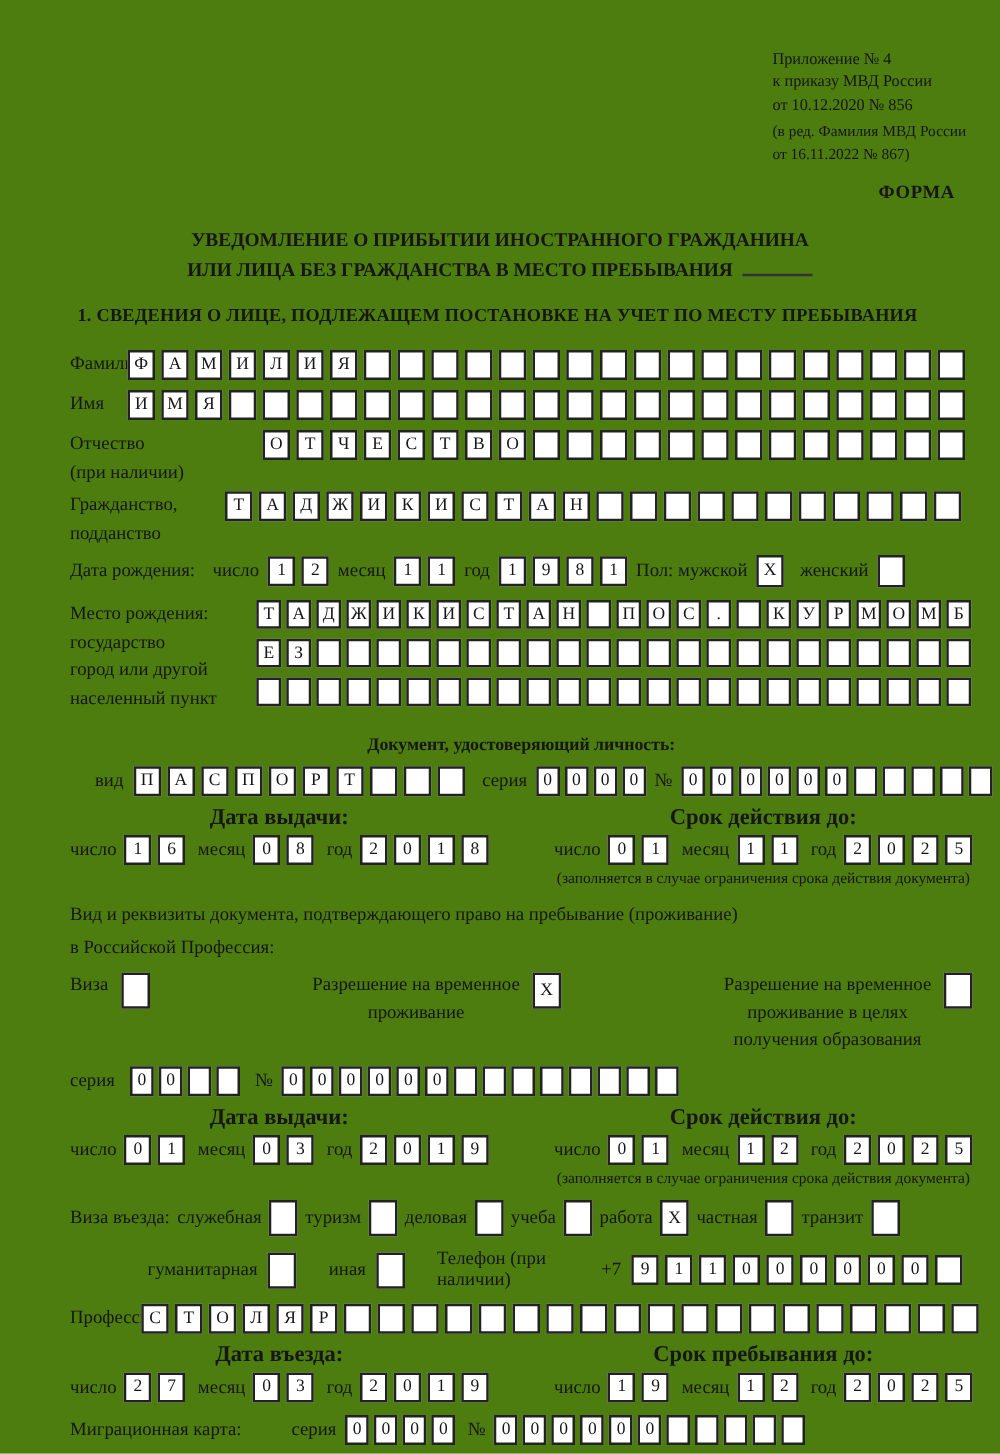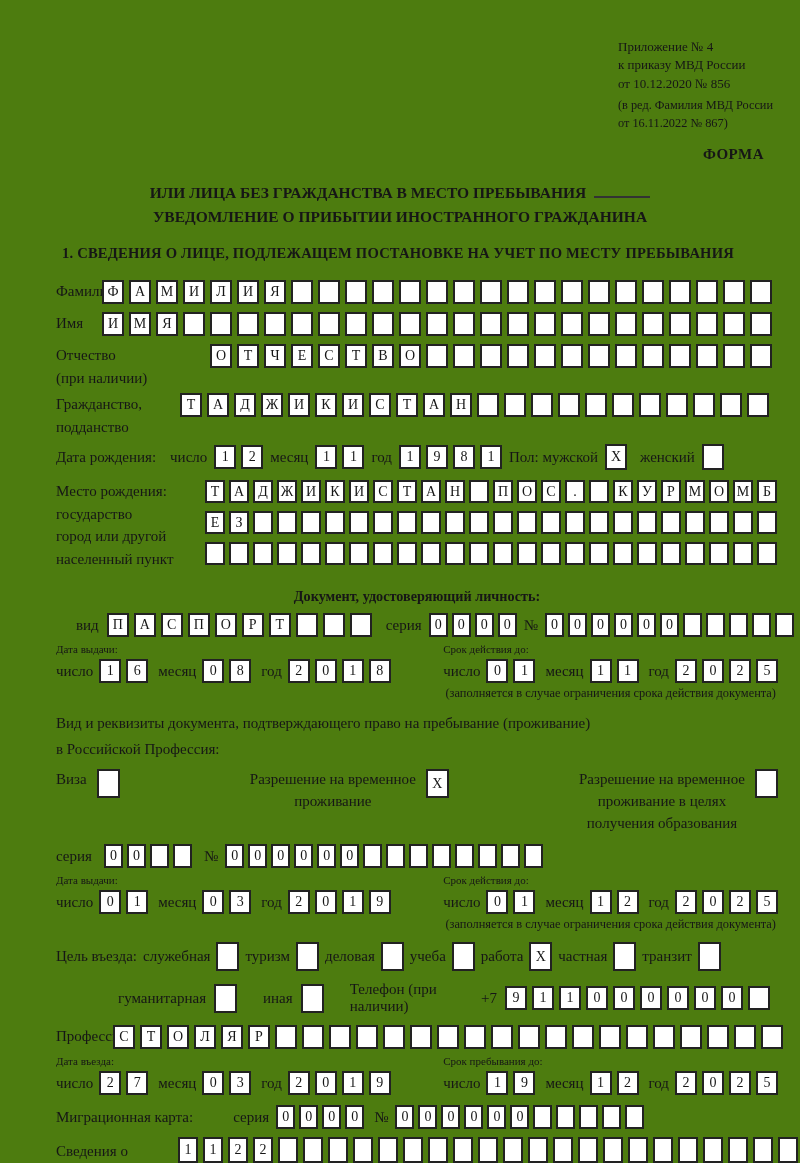--- a/index.html
+++ b/index.html
@@ -42,21 +42,21 @@
   .inlinebits > *{margin-right:7px;}
   .inlinebits > *:last-child{margin-right:0;}
 
   .stackrows .cells{margin-bottom:8px;}
   .stackrows .cells:last-child{margin-bottom:0;}
 
   .centerhead{text-align:center;font-weight:bold;font-size:14.2px;margin:2px 0 8px 0;}
 
   .dates{display:flex;justify-content:space-between;margin-top:6px;}
   .datecol{display:flex;flex-direction:column;}
-  .datecol .dhead{font-size:11px;margin-bottom:4px;}
+  .datecol .dhead{text-align:center;font-size:18px;margin-bottom:4px;font-weight:bold;}
   .daterow{display:flex;align-items:center;}
   .daterow > span.dlbl{margin:0 6px 0 0;}
   .daterow > .cells{margin-right:10px;}
   .daterow > .cells:last-child{margin-right:0;}
 
   .note{font-size:12.4px;text-align:right;margin:3px 2px 10px 0;}
 
   .para{line-height:1.6;margin-bottom:2px;}
 
   .optrow{display:flex;justify-content:space-between;align-items:flex-start;margin:8px 0 10px 0;}
@@ -86,22 +86,22 @@
     <div class="r1">Приложение № 4</div>
     <div class="r2">к приказу МВД России</div>
     <div class="r3">от 10.12.2020 № 856</div>
     <div class="r4">(в ред. Фамилия МВД России</div>
     <div class="r5">от 16.11.2022 № 867)</div>
   </div>
 
   <div class="forma">ФОРМА</div>
 
   <div class="title">
+    <div>УВЕДОМЛЕНИЕ О ПРИБЫТИИ ИНОСТРАННОГО ГРАЖДАНИНА</div>
     <div><span>ИЛИ ЛИЦА БЕЗ ГРАЖДАНСТВА В МЕСТО ПРЕБЫВАНИЯ</span><span class="blank-underline"></span></div>
-    <div>УВЕДОМЛЕНИЕ О ПРИБЫТИИ ИНОСТРАННОГО ГРАЖДАНИНА</div>
   </div>
 
   <div class="section1">1. СВЕДЕНИЯ О ЛИЦЕ, ПОДЛЕЖАЩЕМ ПОСТАНОВКЕ НА УЧЕТ ПО МЕСТУ ПРЕБЫВАНИЯ</div>
 
   <div class="form">
 
     <div class="frow">
       <div class="flabel w46">Фамилия</div>
       <div class="cells">
           <span class="cell">Ф</span>
@@ -531,21 +531,21 @@
               <span class="cell">0</span>
               <span class="cell">2</span>
               <span class="cell">5</span>
             </div>
         </div>
       </div>
     </div>
     <div class="note">(заполняется в случае ограничения срока действия документа)</div>
 
     <div class="purpose1">
-      <span>Цель въезда:</span>
+      <span>Виза въезда:</span>
       <span>служебная</span>
       <div class="cells cb">
           <span class="cell"></span>
         </div>
       <span>туризм</span>
       <div class="cells cb">
           <span class="cell"></span>
         </div>
       <span>деловая</span>
       <div class="cells cb">

